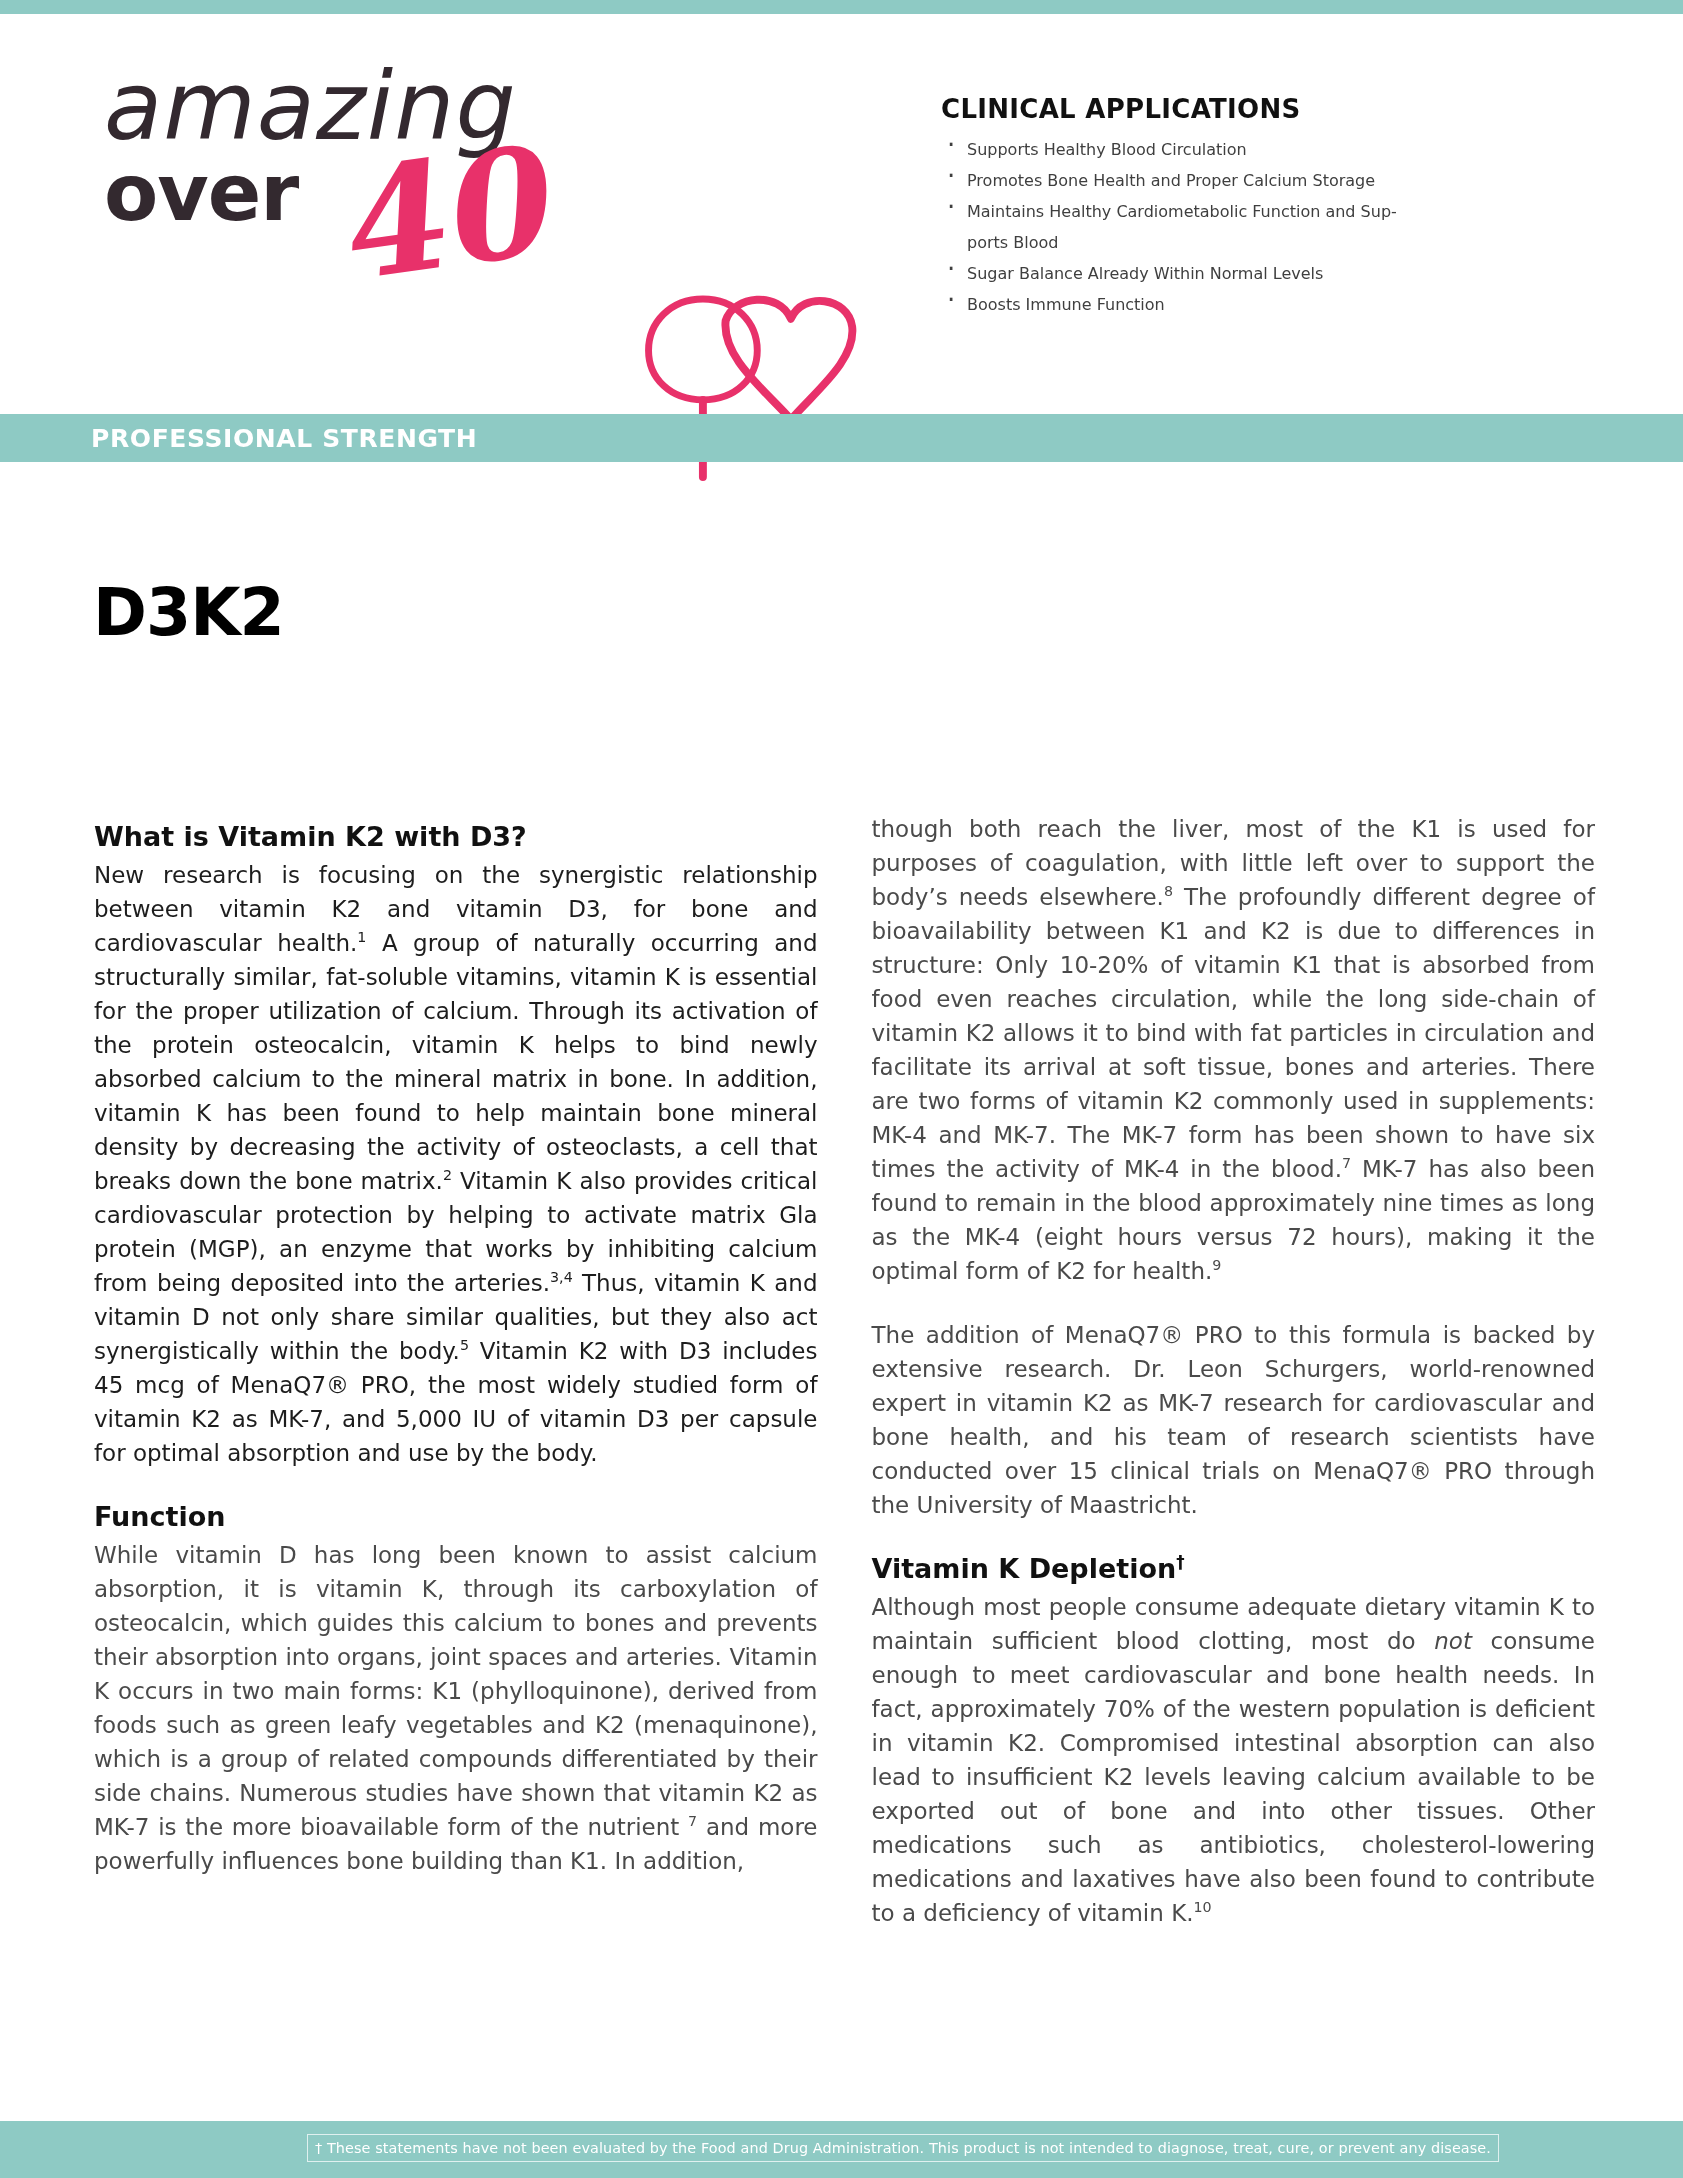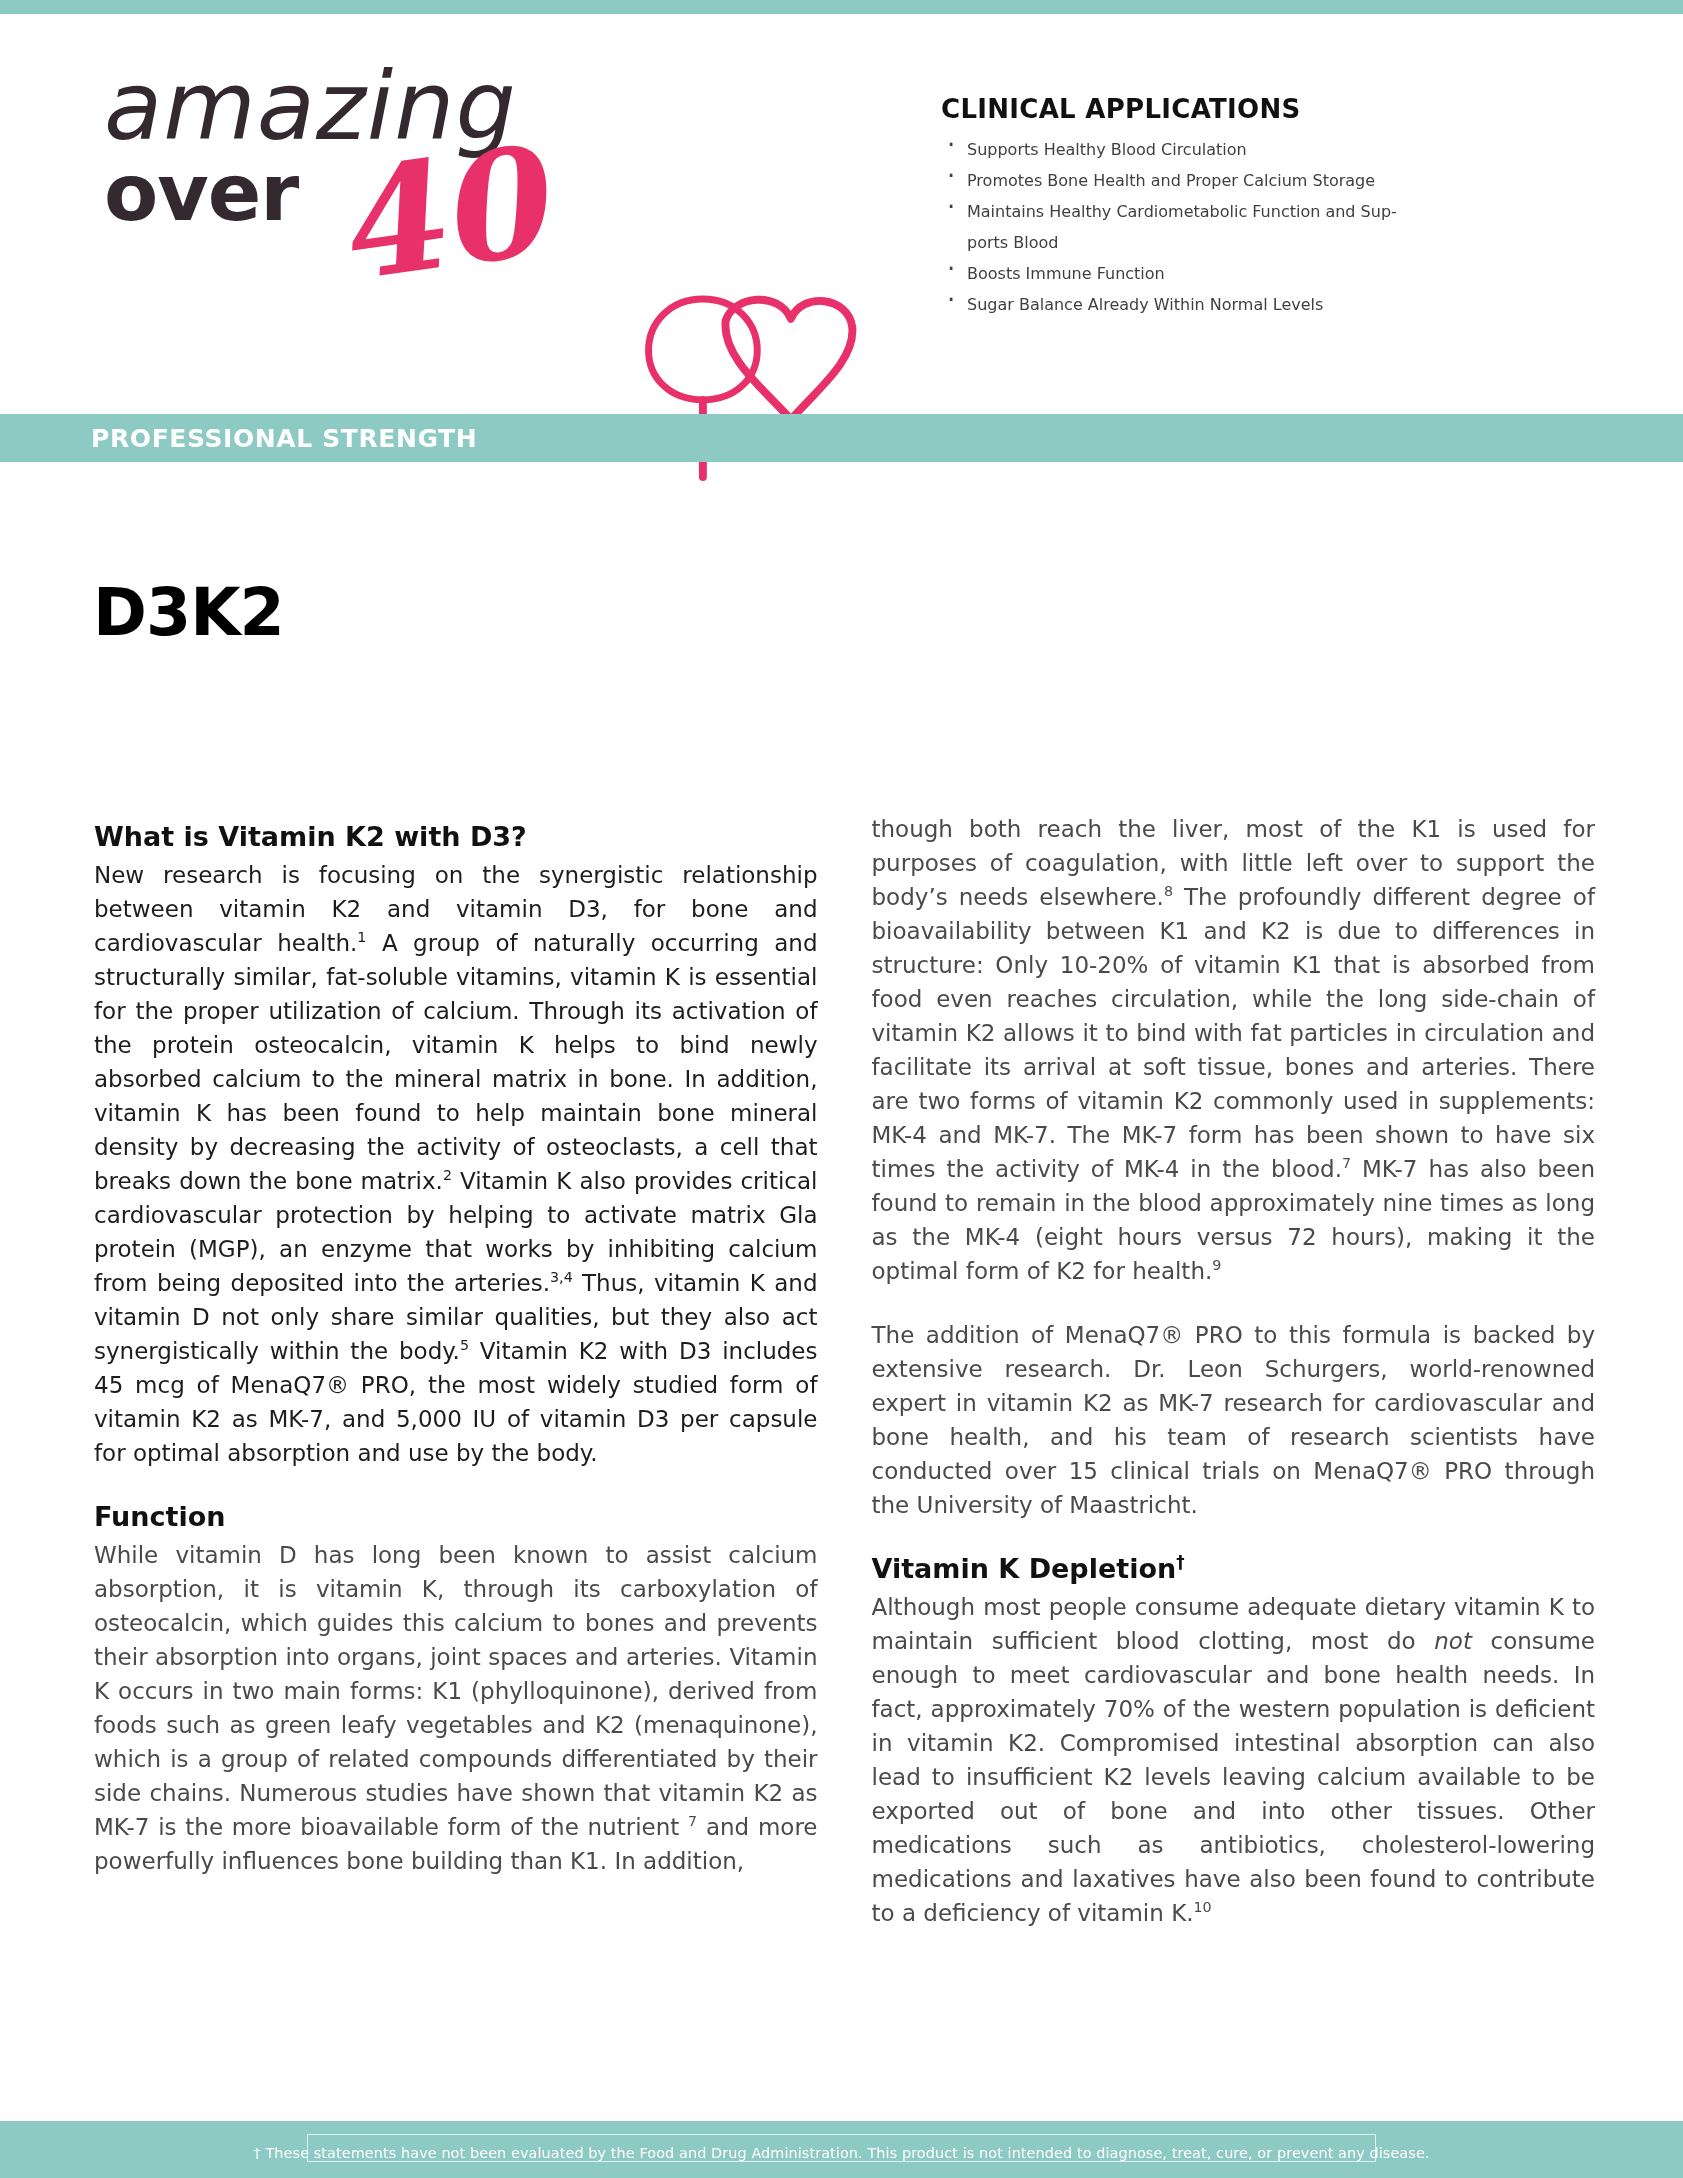--- a/index.html
+++ b/index.html
@@ -208,26 +208,26 @@
     left: 0;
     top: 2121px;
     width: 1683px;
     height: 57px;
     background: #8ecac4;
   }
   .footer-box {
     position: absolute;
     left: 307px;
     top: 2134px;
-    width: 1069px;
+    width: 1192px;
     height: 28px;
     border: 1px solid rgba(255,255,255,0.72);
     box-sizing: border-box;
     display: flex;
-    align-items: flex-end;
+    align-items: center;
     justify-content: center;
   }
   .footer-text {
     font-family: "DejaVu Sans", sans-serif;
     font-size: 14.4px;
     color: #ffffff;
     white-space: nowrap;
     letter-spacing: 0.1px;
   }
 </style>
@@ -253,22 +253,22 @@
     </svg>
   </div>
 
   <div class="clinical">
     <div class="clinical-title">CLINICAL APPLICATIONS</div>
     <ul>
       <li>Supports Healthy Blood Circulation</li>
       <li>Promotes Bone Health and Proper Calcium Storage</li>
       <li>Maintains Healthy Cardiometabolic Function and Sup-</li>
       <li class="cont">ports Blood</li>
+      <li>Sugar Balance Already Within Normal Levels</li>
       <li>Boosts Immune Function</li>
-      <li>Sugar Balance Already Within Normal Levels</li>
     </ul>
   </div>
 
   <div class="band"></div>
   <div class="band-label">PROFESSIONAL STRENGTH</div>
 
   <div class="product-title">D3K2</div>
 
   <div class="columns">
 

